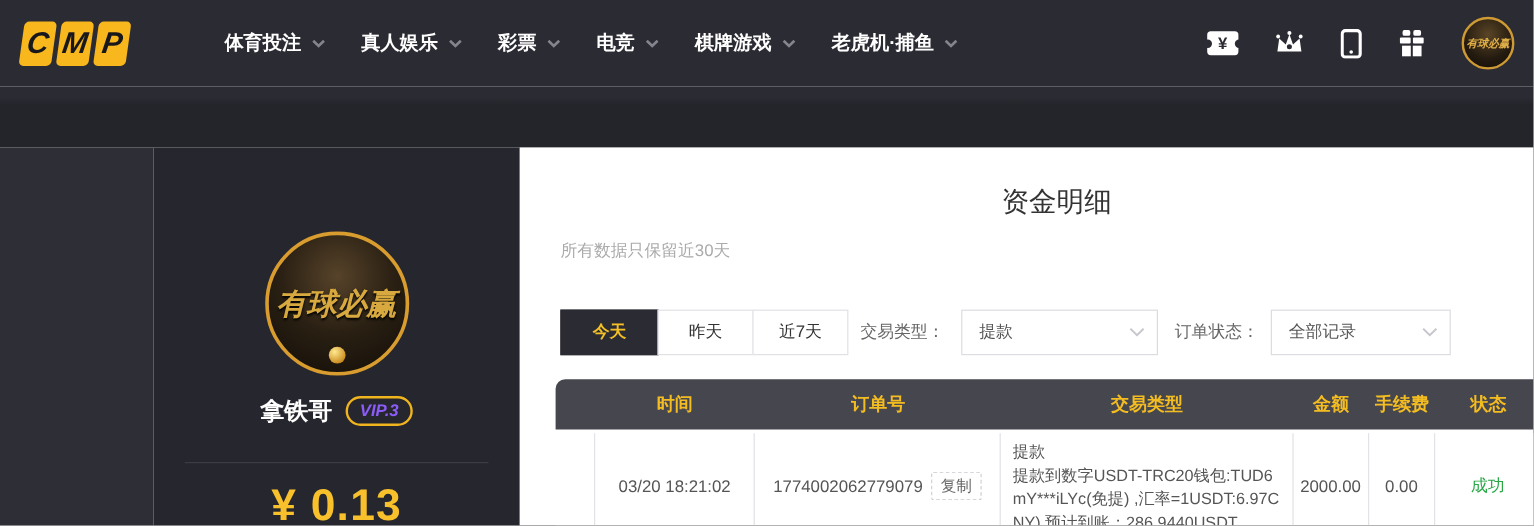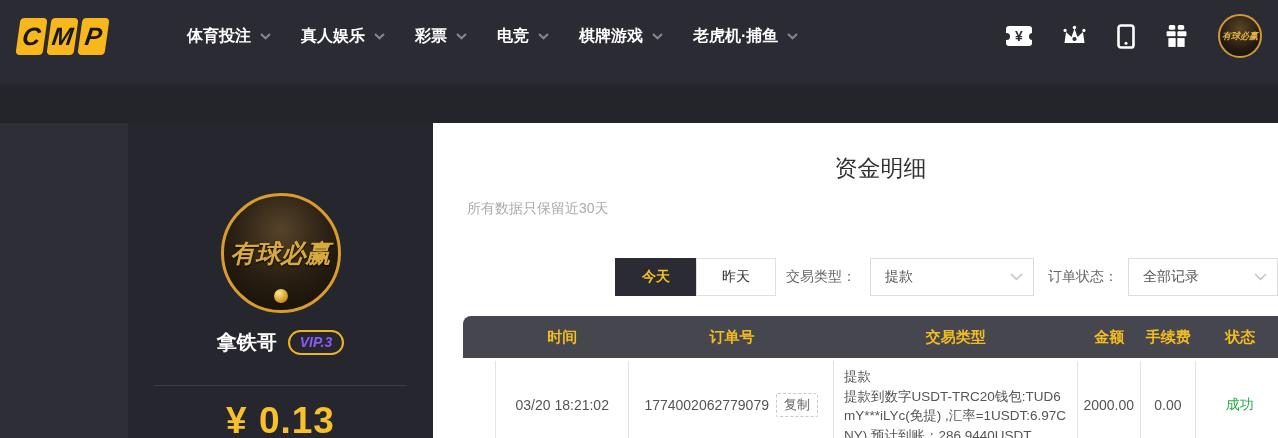--- a/index.html
+++ b/index.html
@@ -89,21 +89,21 @@
   }
   .side-divider { position:absolute; top:262px; left:26px; right:26px; border-top:1px solid #3c3c45; }
   .balance {
     position:absolute; top:277px; left:0; width:100%; text-align:center;
     color:#f8c12c; font-size:37px; font-weight:bold; letter-spacing:1px;
   }
   
   .main { flex:1; background:#fff; padding:30px 0 0 30px; overflow:hidden; }
   .page-title { font-size:23px; color:#333; font-weight:normal; margin-left:20px;text-align:center; }
   .page-subtitle { font-size:14px; color:#ababab; margin:16px 0 0 4px; }
-  .filters { display:flex; align-items:center; margin:40px 0 0 4px; height:38px;justify-content:flex-end; }
+  .filters { display:flex; align-items:center; margin:40px 0 0 4px; height:38px; }
   .tab {
     width:80px; height:38px; display:flex; align-items:center; justify-content:center;
     font-size:14px; color:#333; background:#fff; border:1px solid #e1e1e5;
     margin-left:-1px; cursor:pointer;
   }
   .tab.active { background:#2b2b33; color:#f5c026; font-weight:bold; border-color:#2b2b33; width:82px; margin-left:0; }
   .filter-label { color:#666; font-size:14px; margin-left:10px; white-space:nowrap; }
   .select {
     margin-left:14px; width:164px; height:38px; border:1px solid #dcdce2; background:#fff;
     display:flex; align-items:center; justify-content:space-between;
@@ -252,20 +252,21 @@
       <div class="balance">¥ 0.13</div>
     </aside>
 
     <main class="main">
       <h1 class="page-title">资金明细</h1>
       <p class="page-subtitle">所有数据只保留近30天</p>
 
       <div class="filters">
         <div class="tab active">今天</div>
         <div class="tab">昨天</div>
+        <div class="tab">近7天</div>
 
         <span class="filter-label">交易类型：</span>
         <div class="select">
           <span>提款</span>
           <svg class="chev-svg" width="13" height="8" viewBox="0 0 13 8">
               <path d="M1 1 L6.5 6.3 L12 1" stroke="#c6c6cc" stroke-width="1.6" fill="none"></path>
             </svg>
         </div>
 
         <span class="filter-label second">订单状态：</span>

